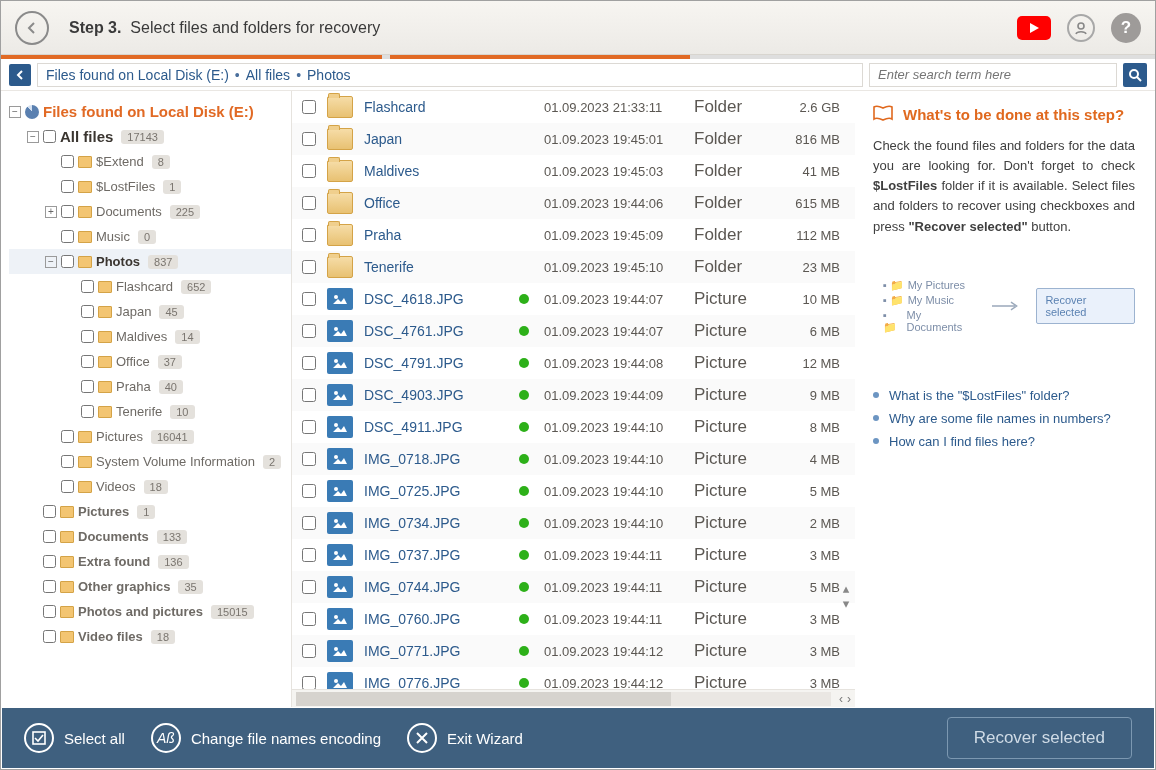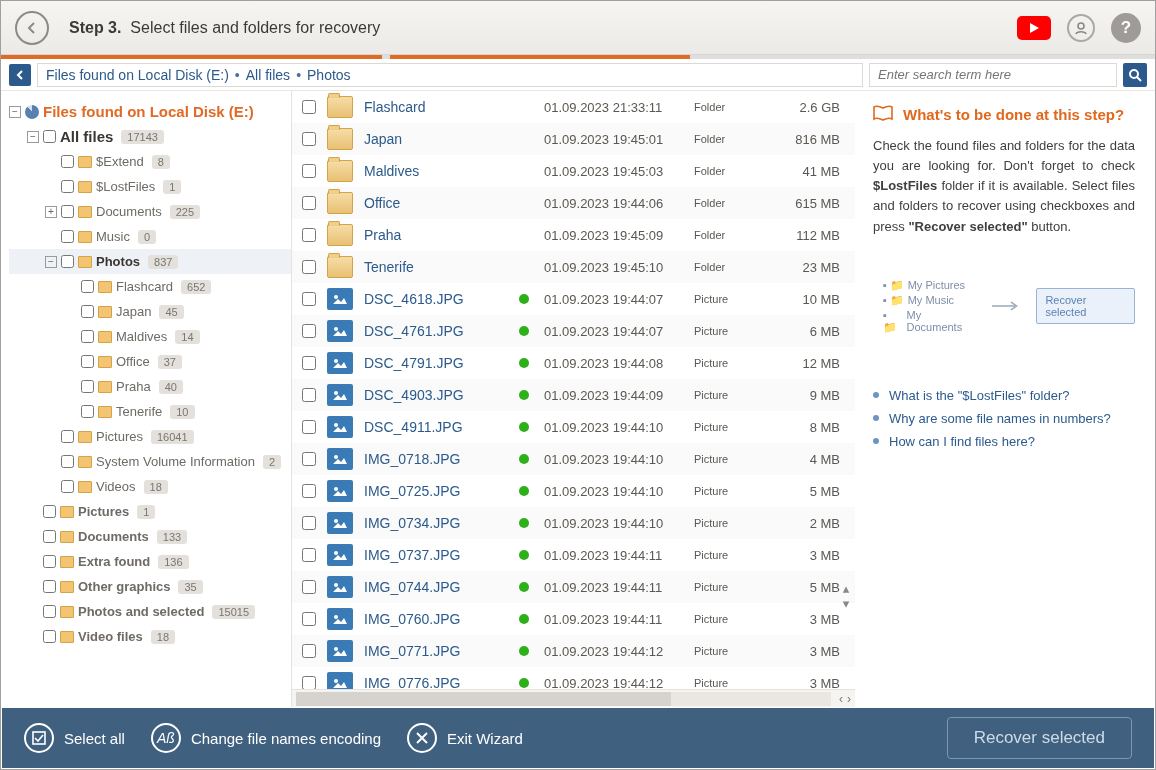--- a/index.html
+++ b/index.html
@@ -122,21 +122,21 @@
 }
 .pic-ico{
   width:26px;height:22px;background:#3a7bb5;border-radius:2px;
   display:flex;align-items:center;justify-content:center;
 }
 .pic-ico svg{display:block;}
 .fcol-name{flex:0 0 140px;color:#2c5a8c;font-size:14px;}
 .fcol-dot{flex:0 0 20px;display:flex;justify-content:center;}
 .dot{width:10px;height:10px;border-radius:50%;background:#2db019;}
 .fcol-date{flex:0 0 140px;color:#5b5752;font-size:13px;}
-.fcol-type{flex:0 0 70px;color:#5b5752;font-size:11px;}
+.fcol-type{flex:0 0 70px;color:#5b5752;font-size:17px;}
 .fcol-size{flex:0 0 66px;text-align:right;color:#5b5752;font-size:13px;}
 .hscroll {
   height:18px;border-top:1px solid #e6e3de;background:#f5f4f1;
   display:flex;align-items:center;justify-content:flex-end;padding-right:4px;gap:4px;color:#777;
 }
 .hscroll span{font-size:12px;}
 .hscroll .track{flex:1;height:14px;background:#eae7e3;margin:0 4px;position:relative;}
 .hscroll .thumb{position:absolute;left:0;top:0;width:70%;height:100%;background:#d6d3ce;}
 .vscroll-dummy{
   position:absolute;right:1px;top:490px;width:16px;display:flex;flex-direction:column;align-items:center;color:#888;
@@ -373,21 +373,21 @@
           <span class="expander blank"></span>
           <input type="checkbox" style="">
           <span class="folder-ico"></span>
           <span class="label" style="font-weight:600">Other graphics</span>
           <span class="badge">35</span>
         </div>
         <div class="tree-row indent1">
           <span class="expander blank"></span>
           <input type="checkbox" style="">
           <span class="folder-ico"></span>
-          <span class="label" style="font-weight:600">Photos and selected</span>
+          <span class="label" style="font-weight:600">Photos and pictures</span>
           <span class="badge">15015</span>
         </div>
         <div class="tree-row indent1">
           <span class="expander blank"></span>
           <input type="checkbox" style="">
           <span class="folder-ico"></span>
           <span class="label" style="font-weight:600">Video files</span>
           <span class="badge">18</span>
         </div>
       </div>

